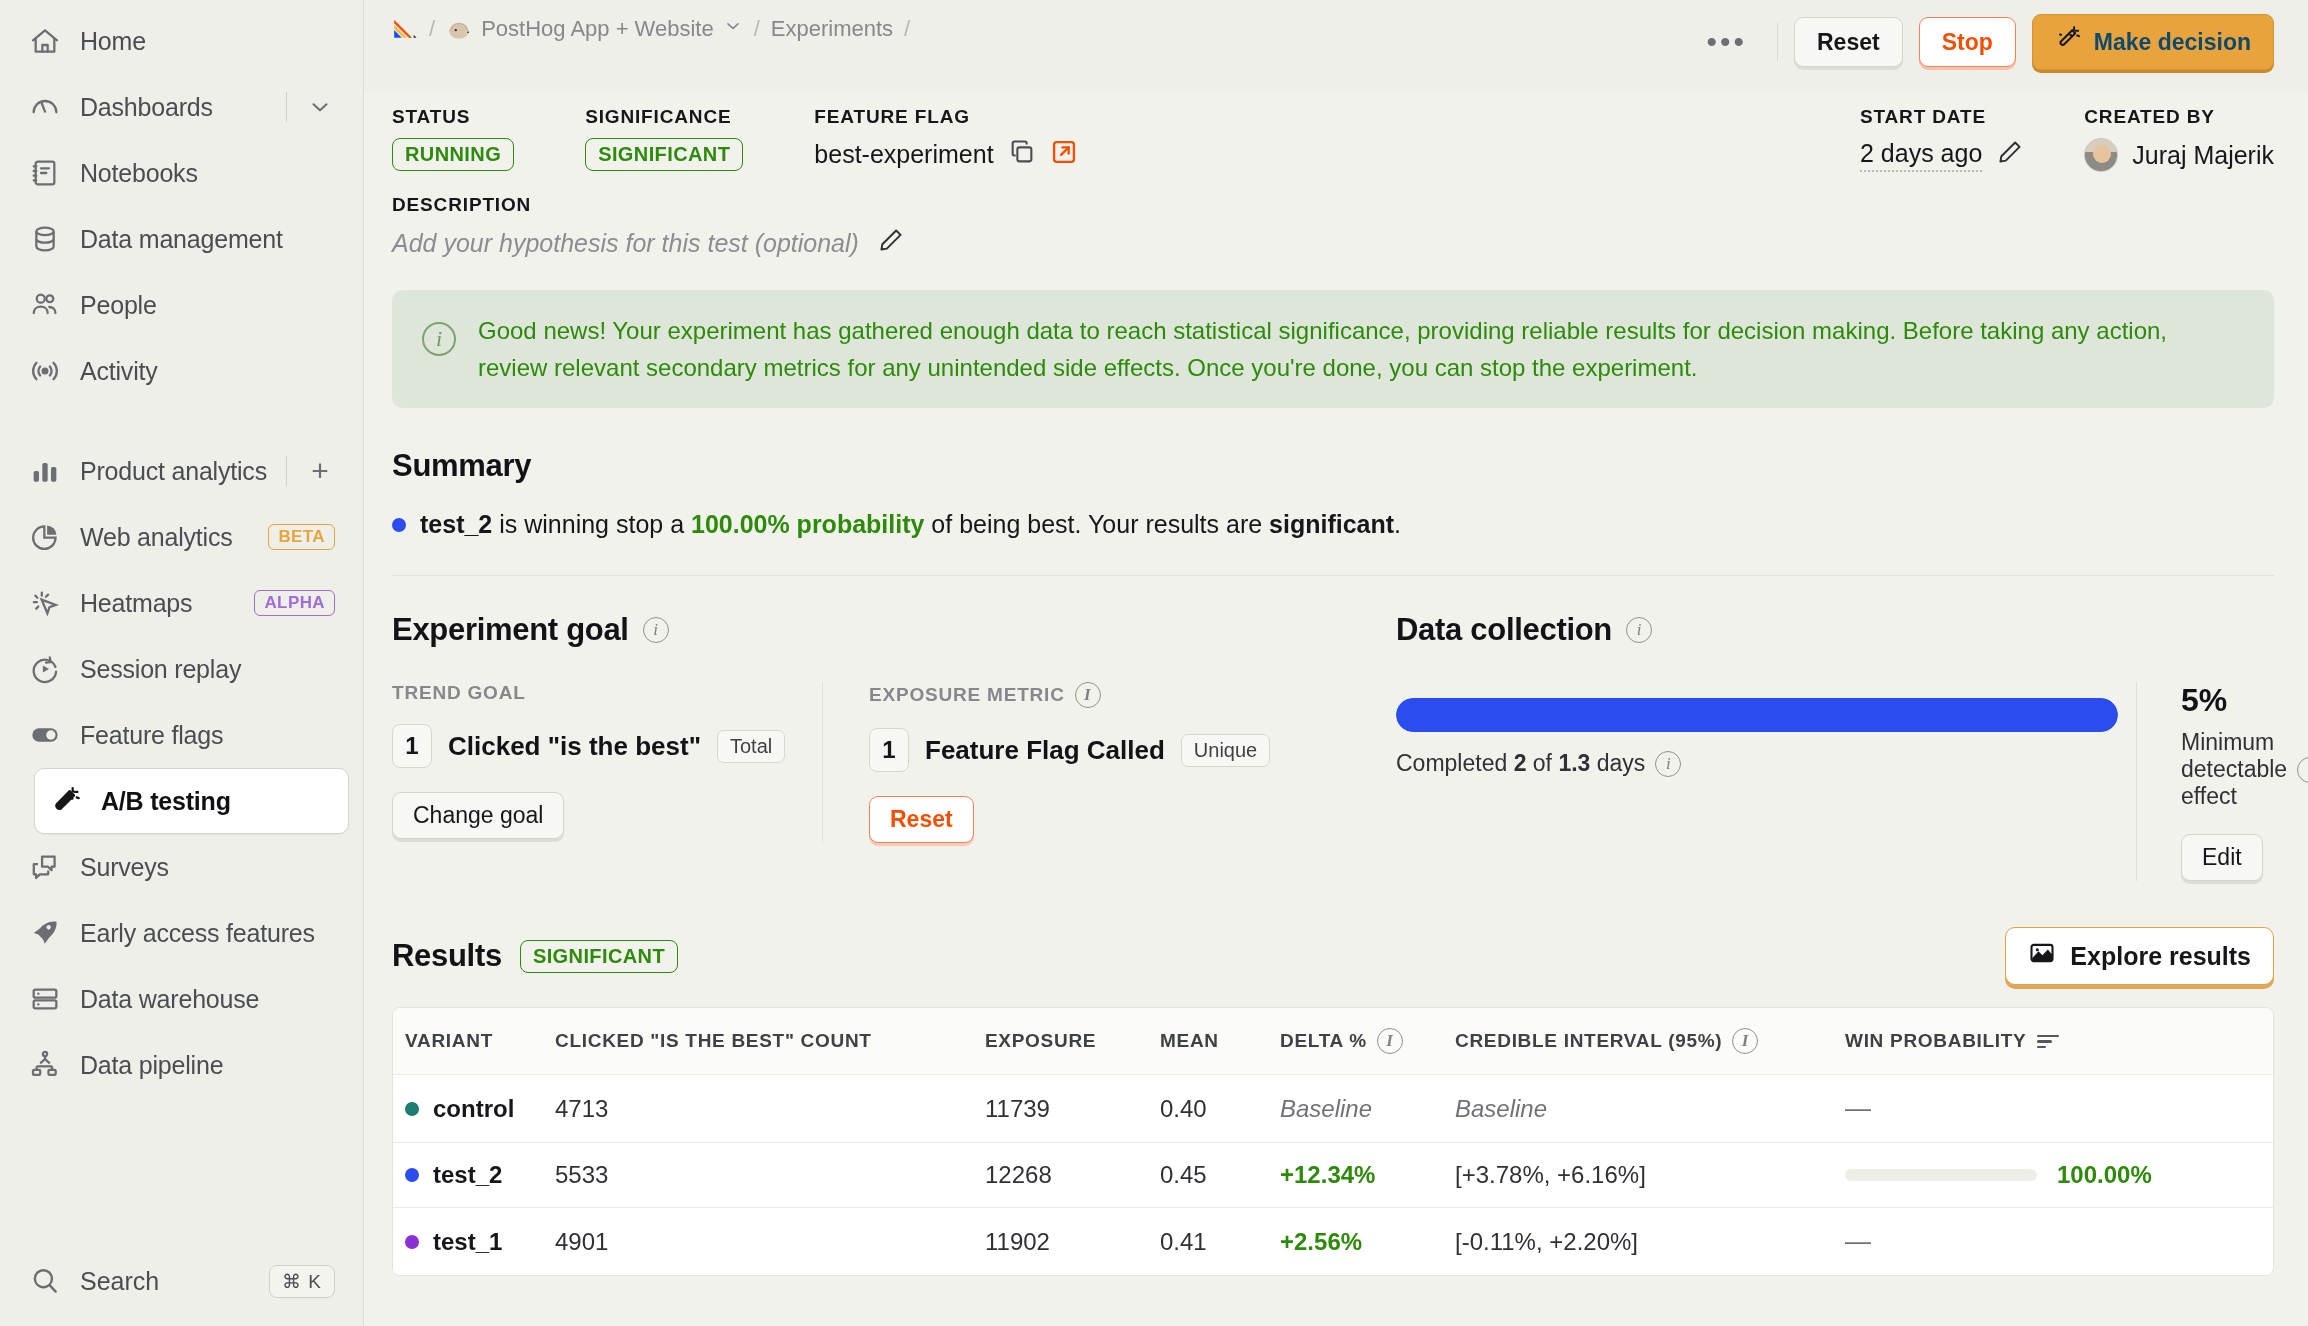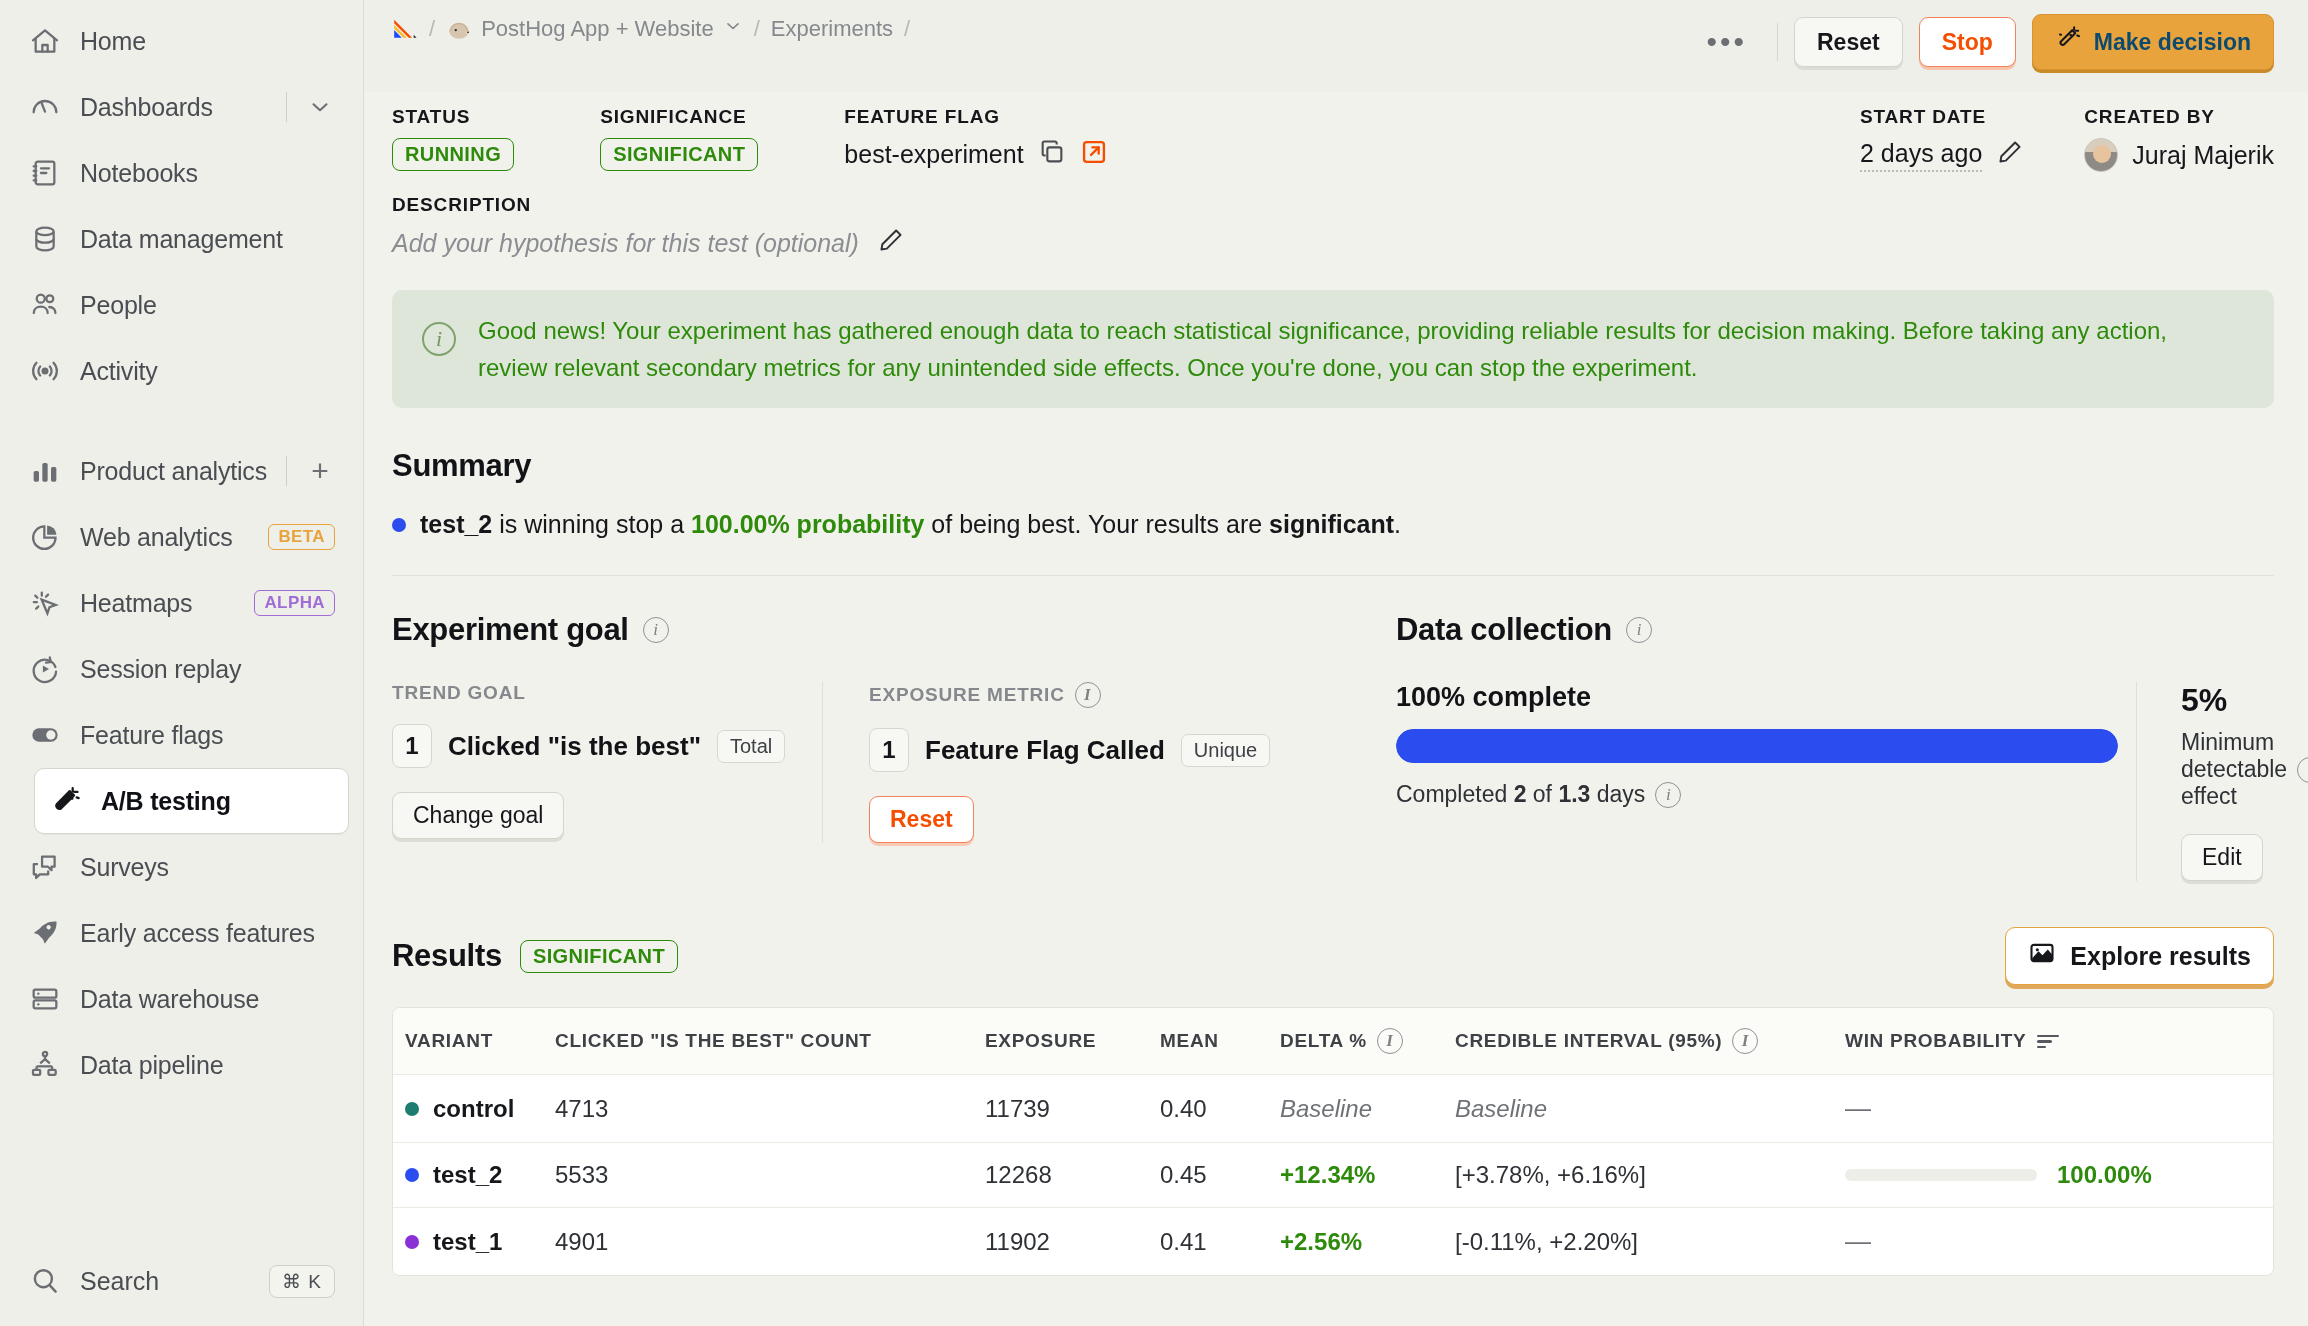--- a/index.html
+++ b/index.html
@@ -139,21 +139,21 @@
     background: #E8A33D; border: 1px solid #D8932C; color:#0c4a6e;
     box-shadow: 0 3px 0 #C98A29;
     display:flex; align-items:center; gap: 12px;
   }
 
   
   .meta {
     padding: 14px 34px 0 28px;
     display: flex; align-items: flex-start; justify-content: space-between;
   }
-  .meta-left { display:flex; gap: 16px; }
+  .meta-left { display:flex; gap: 1px; }
   .meta-block { margin-right: 70px; }
   .meta-block.ff { margin-right: 0; }
   .meta-label {
     font-size: 19px; font-weight: 700; letter-spacing: 0.85px;
     color: #15171B; text-transform: uppercase; margin-bottom: 10px;
   }
   .pill {
     display:inline-block;
     border: 1px solid #2D8A0A; color: #2D8A0A;
     border-radius: 8px; padding: 4px 12px;
@@ -712,21 +712,20 @@
       </div>
     </div>
 
     <div class="panel-data">
       <div class="h3row">
         <span class="h2">Data collection</span>
         <span class="info-sm">i</span>
       </div>
       <div class="data-cols">
         <div class="data-progress">
-          <div class="pct-complete">100% complete</div>
           <div class="bar-track">
             <div class="bar-fill" id="progress-fill" style="width: 100%;"></div>
           </div>
           <div class="completed">
             <span><span>Completed </span><span class="bold">2</span><span> of </span><span class="bold">1.3</span><span> days</span></span>
             <span class="info-sm">i</span>
           </div>
         </div>
         <div class="mde-col">
           <div class="mde-value">5%</div>

